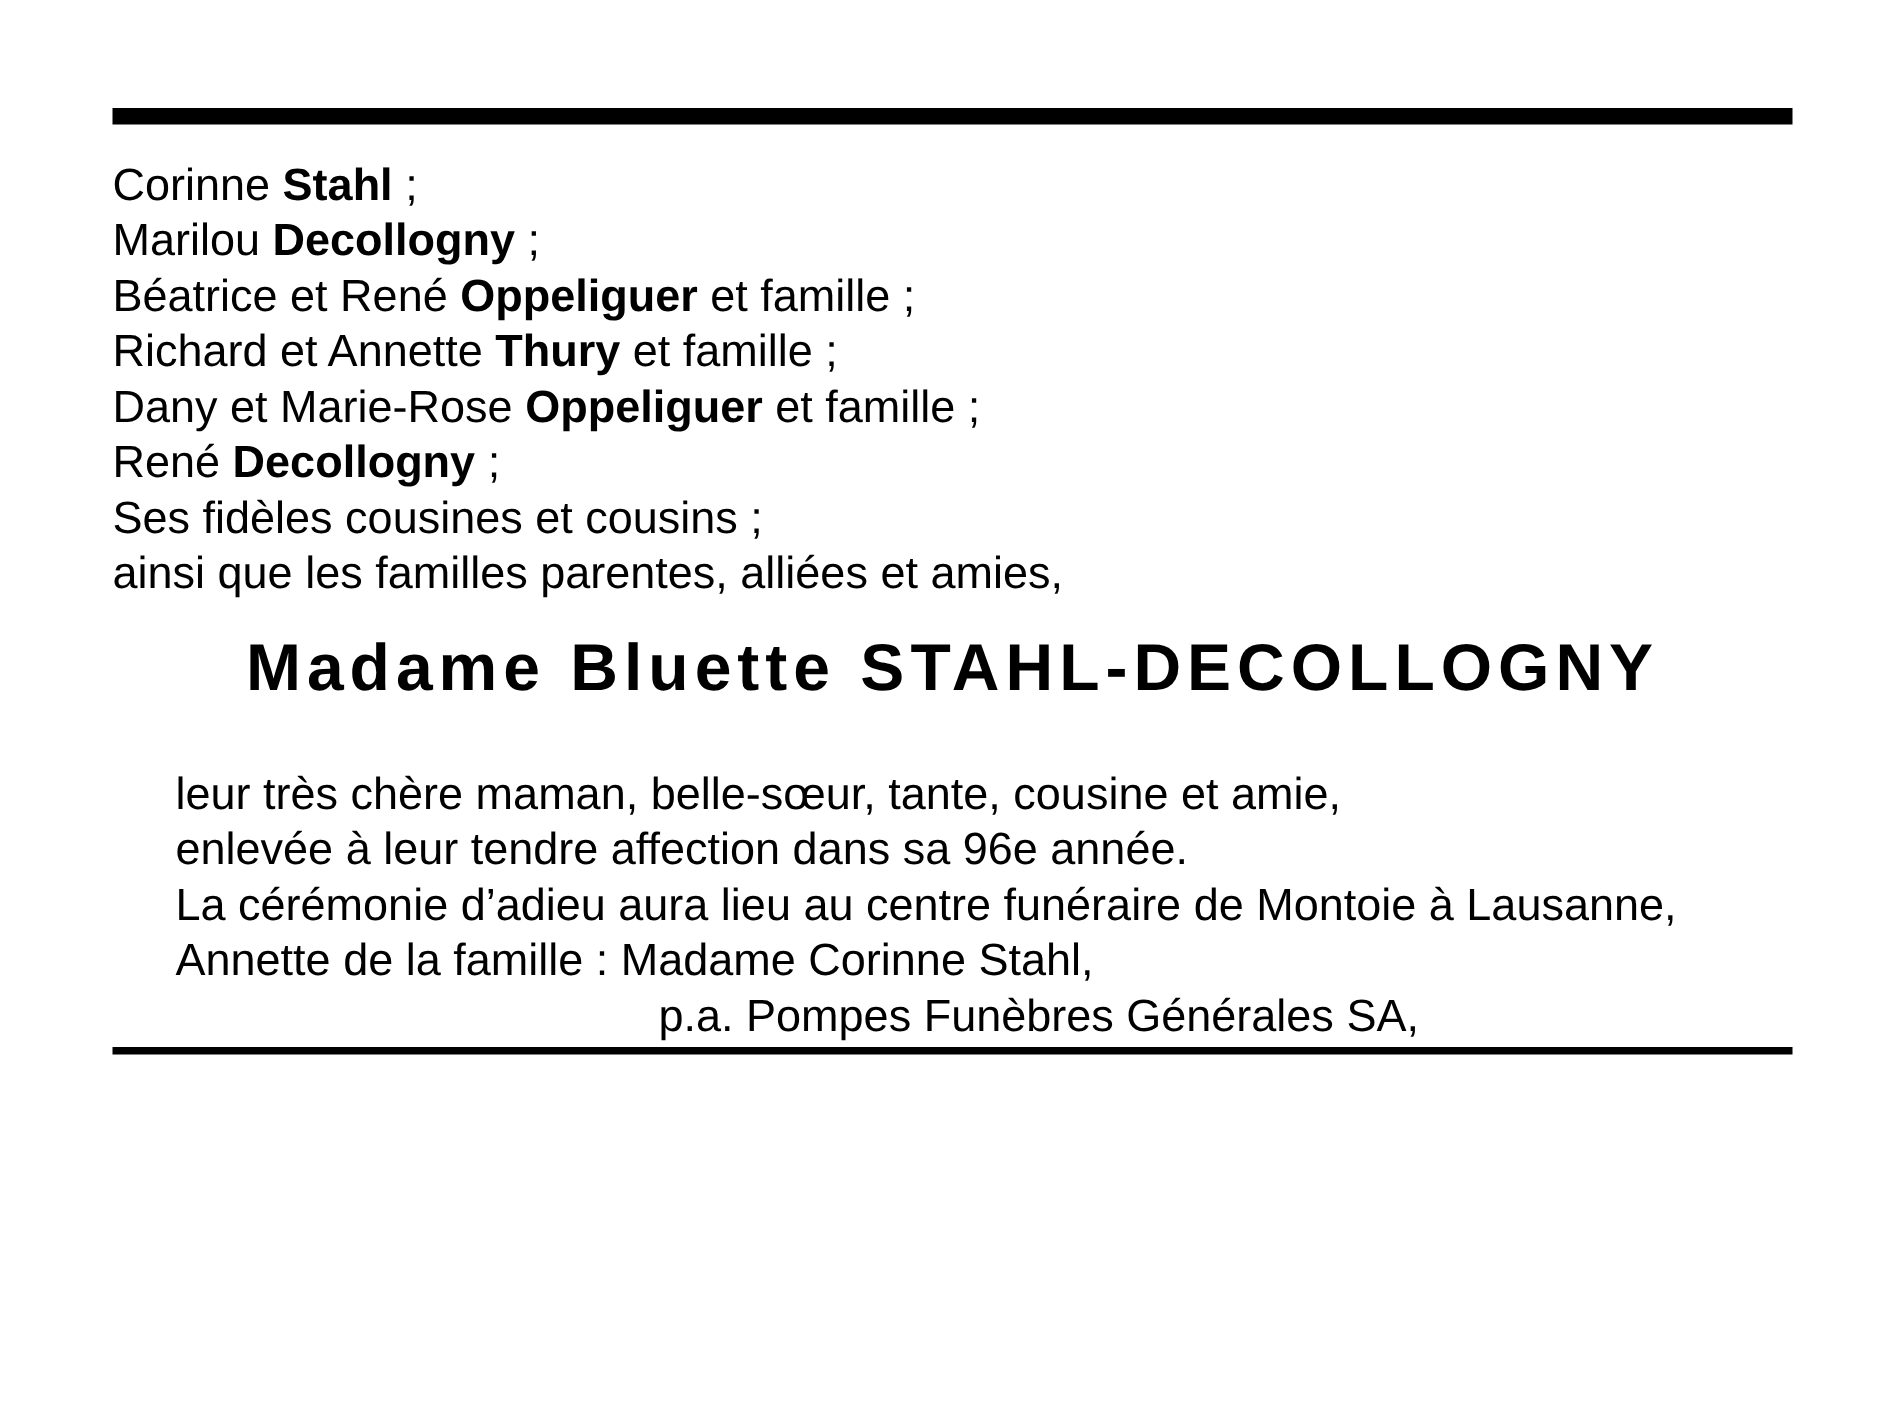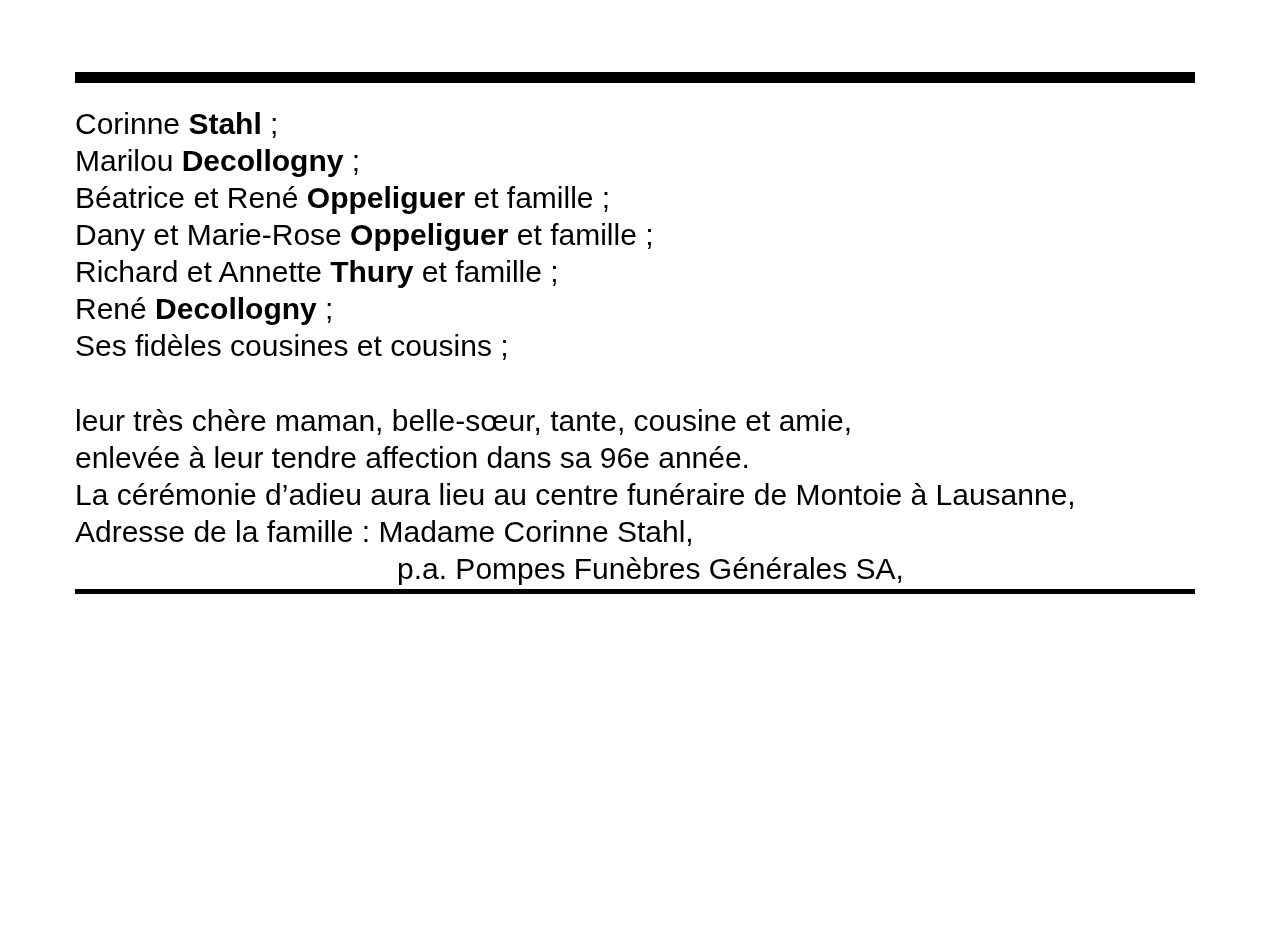--- a/index.html
+++ b/index.html
@@ -50,20 +50,21 @@
     text-align: center;
     white-space: nowrap;
   }
   .details {
     margin-top: 38px;
     font-size: 30px;
     line-height: 37px;
   }
   .detail-line {
     white-space: nowrap;
+    margin-left: 42px;
   }
   .detail-line.indent {
     padding-left: 322px;
   }
   .footer-note {
     margin-top: 32px;
     font-size: 30px;
     line-height: 37px;
     text-align: center;
   }
@@ -72,31 +73,33 @@
 <body>
 
 <div class="page">
 
   <div class="rule-top"></div>
 
   <div class="mourners">
     <div class="mourner-line"><span>Corinne </span><span class="family-name">Stahl</span><span> ;</span></div>
     <div class="mourner-line"><span>Marilou </span><span class="family-name">Decollogny</span><span> ;</span></div>
     <div class="mourner-line"><span>Béatrice et René </span><span class="family-name">Oppeliguer</span><span> et famille ;</span></div>
+    <div class="mourner-line"><span>Richard et Annette </span><span class="family-name">Thury</span><span> et famille ;</span></div>
     <div class="mourner-line"><span>Dany et Marie-Rose </span><span class="family-name">Oppeliguer</span><span> et famille ;</span></div>
-    <div class="mourner-line"><span>Richard et Annette </span><span class="family-name">Thury</span><span> et famille ;</span></div>
     <div class="mourner-line"><span>René </span><span class="family-name">Decollogny</span><span> ;</span></div>
     <div class="mourner-line"><span>Ses fidèles cousines et cousins ;</span><span class="family-name"></span><span></span></div>
+    <div class="mourner-line"><span>ainsi que les familles parentes, alliées et amies,</span><span class="family-name"></span><span></span></div>
   </div>
 
+  <div class="deceased-title">Madame Bluette STAHL-DECOLLOGNY</div>
 
   <div class="details">
     <div class="detail-line">leur très chère maman, belle-sœur, tante, cousine et amie,</div>
     <div class="detail-line">enlevée à leur tendre affection dans sa 96e année.</div>
     <div class="detail-line">La cérémonie d’adieu aura lieu au centre funéraire de Montoie à Lausanne,</div>
-    <div class="detail-line">Adresse de la famille : Madame Corinne Stahl,</div>
+    <div class="detail-line">Annette de la famille : Madame Corinne Stahl,</div>
     <div class="detail-line indent">p.a. Pompes Funèbres Générales SA,</div>
   </div>
 
 
   <div class="rule-bottom"></div>
 
 </div>
 
 </body></html>

